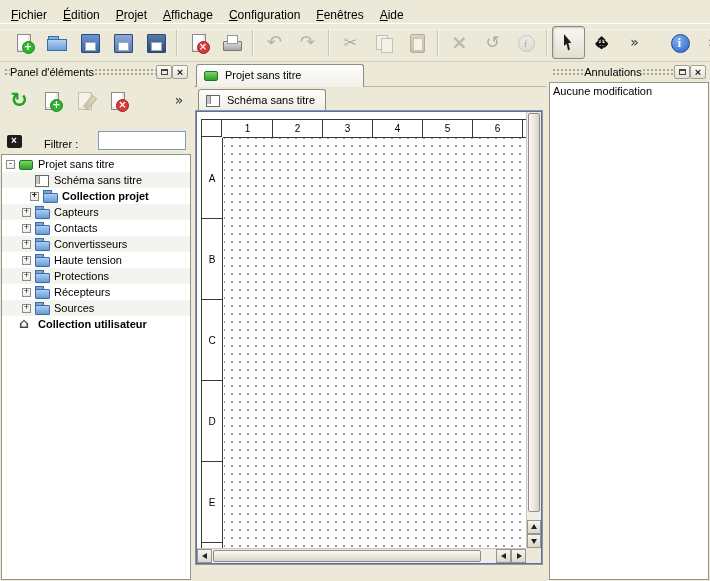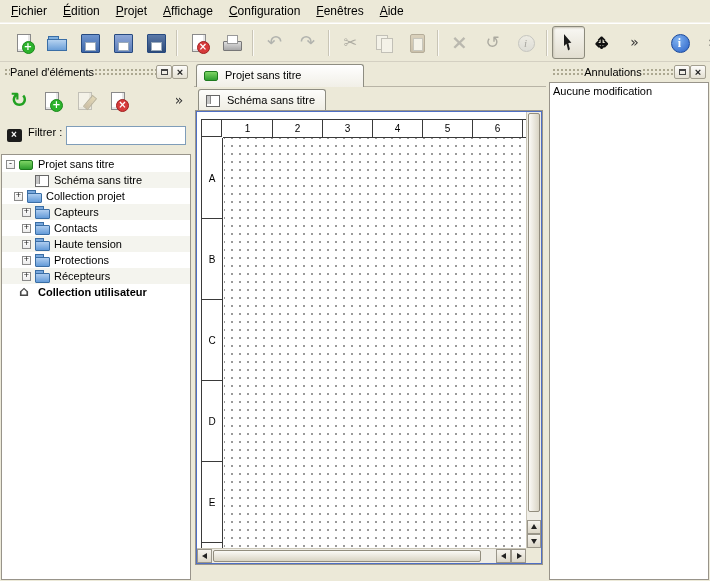--- a/index.html
+++ b/index.html
@@ -5,21 +5,21 @@
   * { box-sizing: border-box; }
   body { margin: 0; background: #888; }
   #window {
     position: relative; width: 710px; height: 581px;
     background: #ece9d8; overflow: hidden;
     font-family: "Liberation Sans", sans-serif; font-size: 11px; color: #000;
   }
   button { font-family: "Liberation Sans", sans-serif; cursor: default; }
 
   
-  .menubar { position: absolute; left: 0; top: 0; right: 0; height: 23px;
+  .menubar { position: absolute; left: 0; top: 0; right: 0; height: 30px;
     display: flex; align-items: center; padding: 0 3px; border-bottom: 1px solid #f5f3ec; }
   .menu-item { background: transparent; border: none; padding: 3px 8px; font-size: 12px; }
   .menu-item span { display: inline-block; }
   .menu-item span::first-letter { text-decoration: underline; }
 
   
   .toolbar { position: absolute; left: 0; top: 23px; right: 0; height: 39px;
     display: flex; align-items: center; padding: 0 4px;
     border-top: 1px solid #fff; border-bottom: 1px solid #d4d0c2; }
   .tb-handle { width: 6px; height: 26px; margin-right: 3px;
@@ -124,21 +124,21 @@
   .close-icon::before { content: "×"; font-size: 11px; line-height: 10px; font-weight: bold; color: #222; }
 
   
   .dock-left { position: absolute; left: 0; top: 62px; width: 192px; bottom: 0; }
   .dock-left .dock-title { position: absolute; left: 2px; right: 2px; top: 2px; }
   .el-toolbar { position: absolute; left: 2px; right: 2px; top: 20px; height: 38px;
     display: flex; align-items: center; gap: 3px; padding: 0 2px; }
   .el-toolbar .tb-btn { width: 30px; height: 30px; }
   .el-toolbar .tb-btn:last-of-type { margin-left: auto; width: 18px; }
   .filter-row { position: absolute; left: 2px; right: 4px; top: 64px; height: 24px;
-    display: flex; align-items: flex-start; gap: 4px; padding: 0 2px; }
+    display: flex; align-items: flex-end; gap: 20px; padding: 0 2px; }
   .filter-clear { width: 20px; height: 18px; padding: 0; border: 1px solid transparent; background: transparent;
     display: flex; align-items: center; justify-content: center; flex: none; }
   .clear-filter-icon { position: relative; display: inline-block; width: 15px; height: 13px;
     background: #1c1c1c; border-radius: 2px; }
   .clear-filter-icon::before { content: "×"; position: absolute; left: 50%; top: 50%;
     transform: translate(-50%, -54%); color: #fff; font-size: 10px; font-weight: bold; }
   .filter-label { white-space: nowrap; }
   .filter-input { flex: 1; height: 19px; border: 1px solid #7f9db9; background: #fff;
     font: 11px "Liberation Sans", sans-serif; padding: 1px 3px; min-width: 0; }
 
@@ -399,60 +399,70 @@
           <span class="ic ticon project-icon"></span>
           <span class="tlabel">Projet sans titre</span>
         </div>
 
         <div class="tree-row" style="padding-left: 20px;">
           <span class="expander none"></span>
           <span class="ic ticon schema-icon"></span>
           <span class="tlabel">Schéma sans titre</span>
         </div>
 
-        <div class="tree-row" style="padding-left: 12px;">
+        <div class="tree-row" style="padding-left: 28px; font-weight: bold;">
           <span class="expander plus"></span>
           <span class="ic ticon folder-icon"></span>
           <span class="tlabel">Collection projet</span>
         </div>
 
 
 
         <div class="tree-row" style="padding-left: 20px;">
           <span class="expander plus"></span>
           <span class="ic ticon folder-icon"></span>
           <span class="tlabel">Capteurs</span>
         </div>
 
         <div class="tree-row" style="padding-left: 20px; text-align: center;">
           <span class="expander plus"></span>
           <span class="ic ticon folder-icon"></span>
           <span class="tlabel">Contacts</span>
         </div>
 
+        <div class="tree-row" style="padding-left: 20px;">
+          <span class="expander plus"></span>
+          <span class="ic ticon folder-icon"></span>
+          <span class="tlabel">Convertisseurs</span>
+        </div>
 
         <div class="tree-row" style="padding-left: 20px;">
           <span class="expander plus"></span>
           <span class="ic ticon folder-icon"></span>
           <span class="tlabel">Haute tension</span>
         </div>
 
         <div class="tree-row" style="padding-left: 20px;">
           <span class="expander plus"></span>
           <span class="ic ticon folder-icon"></span>
           <span class="tlabel">Protections</span>
         </div>
 
         <div class="tree-row" style="padding-left: 20px;">
           <span class="expander plus"></span>
           <span class="ic ticon folder-icon"></span>
           <span class="tlabel">Récepteurs</span>
         </div>
 
 
+        <div class="tree-row" style="padding-left: 20px;">
+          <span class="expander plus"></span>
+          <span class="ic ticon folder-icon"></span>
+          <span class="tlabel">Sources</span>
+        </div>
 
         <div class="tree-row" style="padding-left: 4px; font-weight: bold;">
           <span class="expander none"></span>
           <span class="ic ticon user-collection-icon"></span>
           <span class="tlabel">Collection utilisateur</span>
         </div>
       </div>
   </div>
 
   <div class="center">

